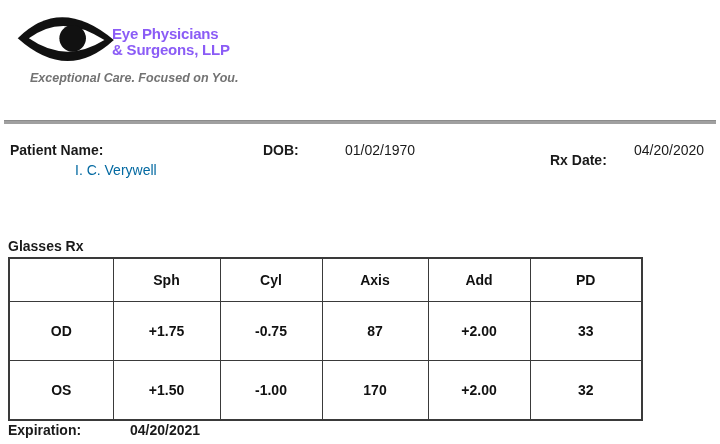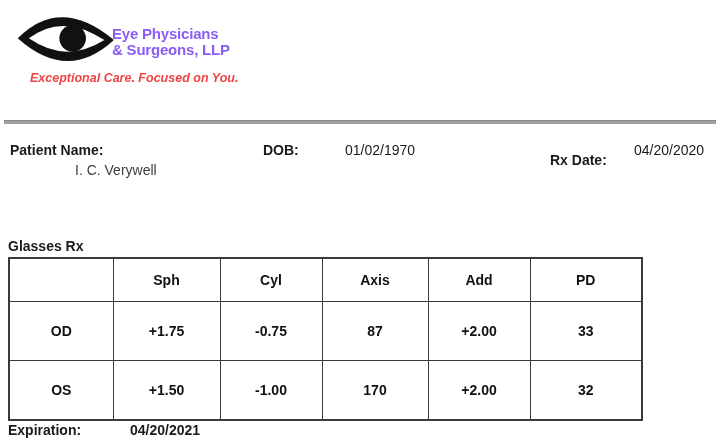--- a/index.html
+++ b/index.html
@@ -16,21 +16,21 @@
   
   .eye-svg { position: absolute; left: 16px; top: 9px; width: 103px; height: 57px; }
   .org-name {
     position: absolute; left: 112px; top: 26px;
     font-size: 15px; font-weight: 700; line-height: 15.5px;
     color: #8b5cf6; letter-spacing: -0.2px; white-space: nowrap;
   }
   .tagline {
     position: absolute; left: 30px; top: 71px;
     font-size: 12.5px; font-style: italic; font-weight: 600;
-    color: #ef4444; white-space: nowrap;
+    color: #737373; white-space: nowrap;
   }
 
   
   .header-rule {
     position: absolute; left: 4px; top: 120px;
     width: 712px; height: 4px;
     background: #a0a0a0; border-top: 1px solid #8c8c8c;
     box-sizing: border-box;
   }
 
@@ -39,21 +39,21 @@
   .info-value { font-size: 14px; font-weight: 400; white-space: nowrap; }
   .lbl-patient { left: 10px;  top: 142px; }
   .lbl-dob     { left: 263px; top: 142px; }
   .val-dob     { left: 345px; top: 142px; }
   .lbl-rxdate  { left: 550px; top: 152px; }
   .val-rxdate  { left: 634px; top: 142px; }
 
   .patient-block {
     position: absolute; left: 75px; top: 161px;
     font-size: 14px; line-height: 19.5px; font-weight: 400;
-    color: #404040;
+    color: #0369a1;
   }
 
   .section-title {
     position: absolute; left: 8px; top: 238px;
     font-size: 14px; font-weight: 700;
   }
 
   
   .rx-table {
     position: absolute; left: 8px; top: 257px;

